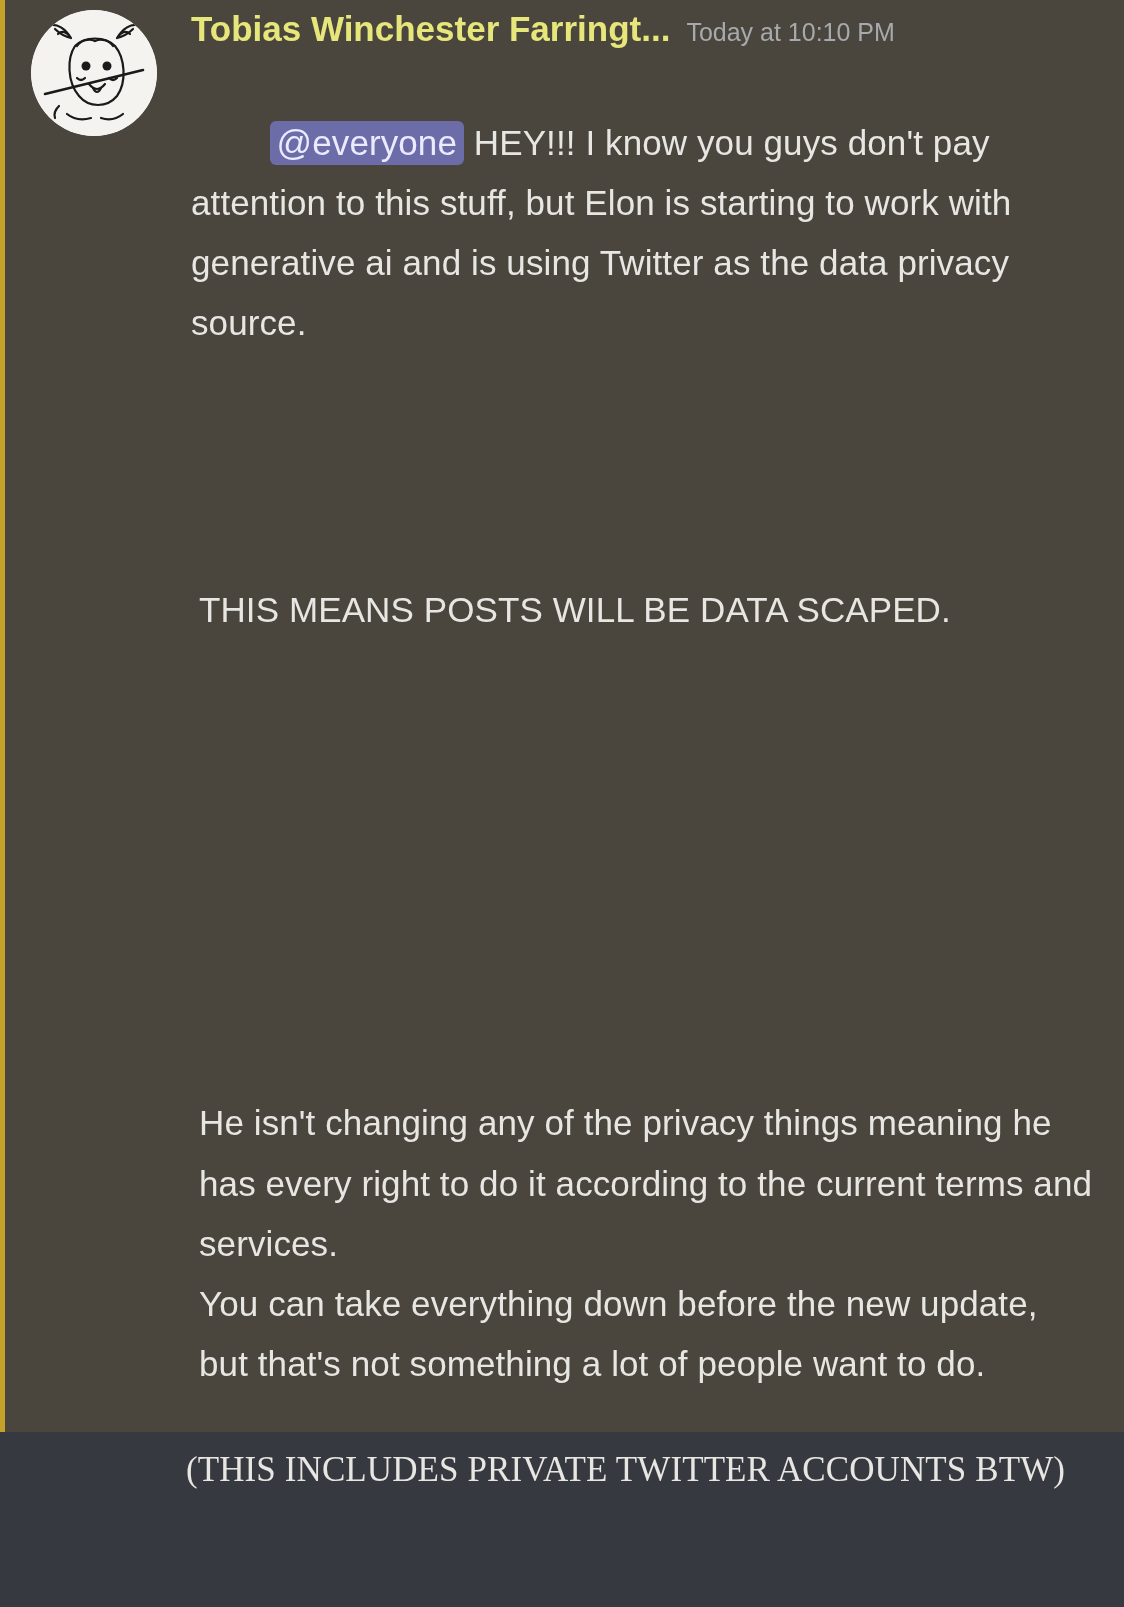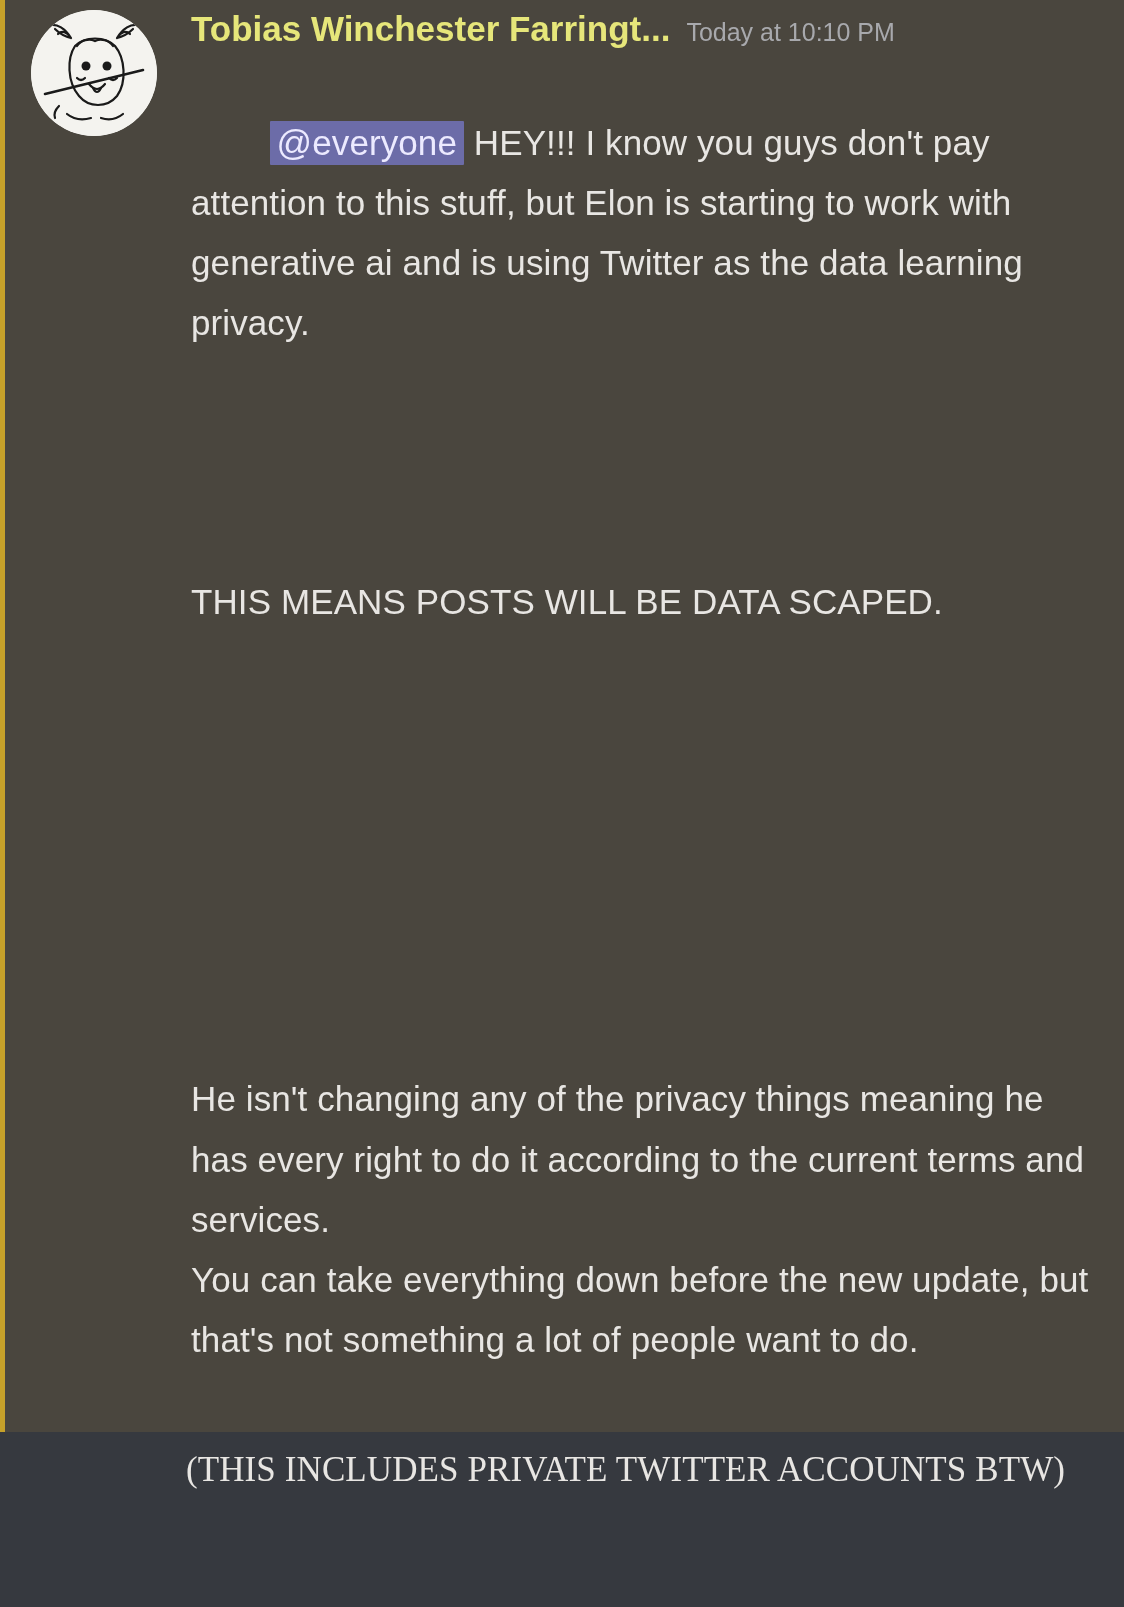--- a/index.html
+++ b/index.html
@@ -64,25 +64,25 @@
     color: #e8e6e3;
     font-size: 35px;
     line-height: 1.72;
     white-space: pre-wrap;
     word-wrap: break-word;
     letter-spacing: 0.1px;
   }
   .mention {
     background: #6c6ca8;
     color: #eceaff;
-    border-radius: 1px;
+    border-radius: 6px;
     padding: 2px 7px 3px 7px;
     font-weight: normal;
   }
-  .para { margin: 0; }
+  .para { margin: 8px; }
   .blank { display: block; height: 38px; }
   
   .bottom-strip {
     position: absolute;
     left: 0;
     top: 1432px;
     width: 1124px;
     height: 175px;
     background: #36393f;
     padding: 8px 20px 0 186px;
@@ -126,21 +126,21 @@
           </g>
         </svg>
       </div>
 
       <div class="msg-header">
         <span class="author">Tobias Winchester Farringt...</span>
         <span class="timestamp">Today at 10:10 PM</span>
       </div>
 
       <div class="msg-body">
-        <span class="mention">@everyone</span><span> <span>HEY!!! I know you guys don't pay attention to this stuff, but Elon is starting to work with generative ai and is using Twitter as the data learning privacy.</span></span>
+        <span class="mention">@everyone</span><span> <span>HEY!!! I know you guys don't pay attention to this stuff, but Elon is starting to work with generative ai and is using Twitter as the data privacy source.</span></span>
         <span class="blank"></span>
         <div class="para">THIS MEANS POSTS WILL BE DATA SCAPED.</div>
         <span class="blank"></span>
         <span class="blank"></span>
         <div class="para">He isn't changing any of the privacy things meaning he has every right to do it according to the current terms and services.
 You can take everything down before the new update, but that's not something a lot of people want to do.</div>
         
         
       </div>
 

